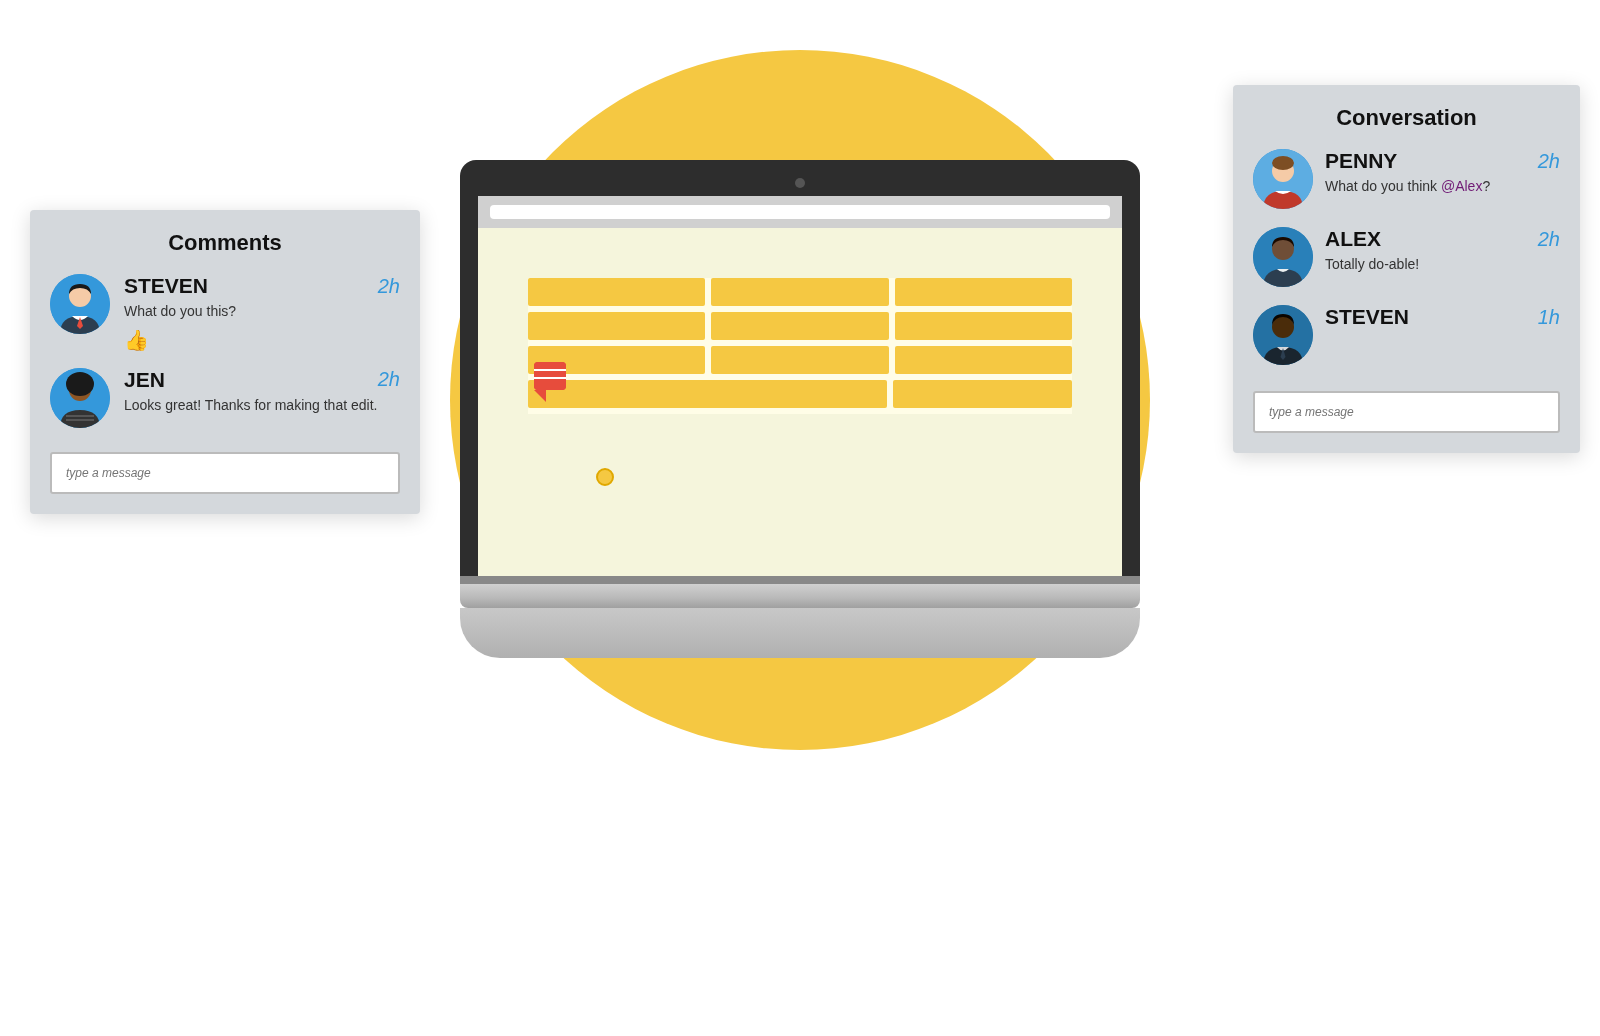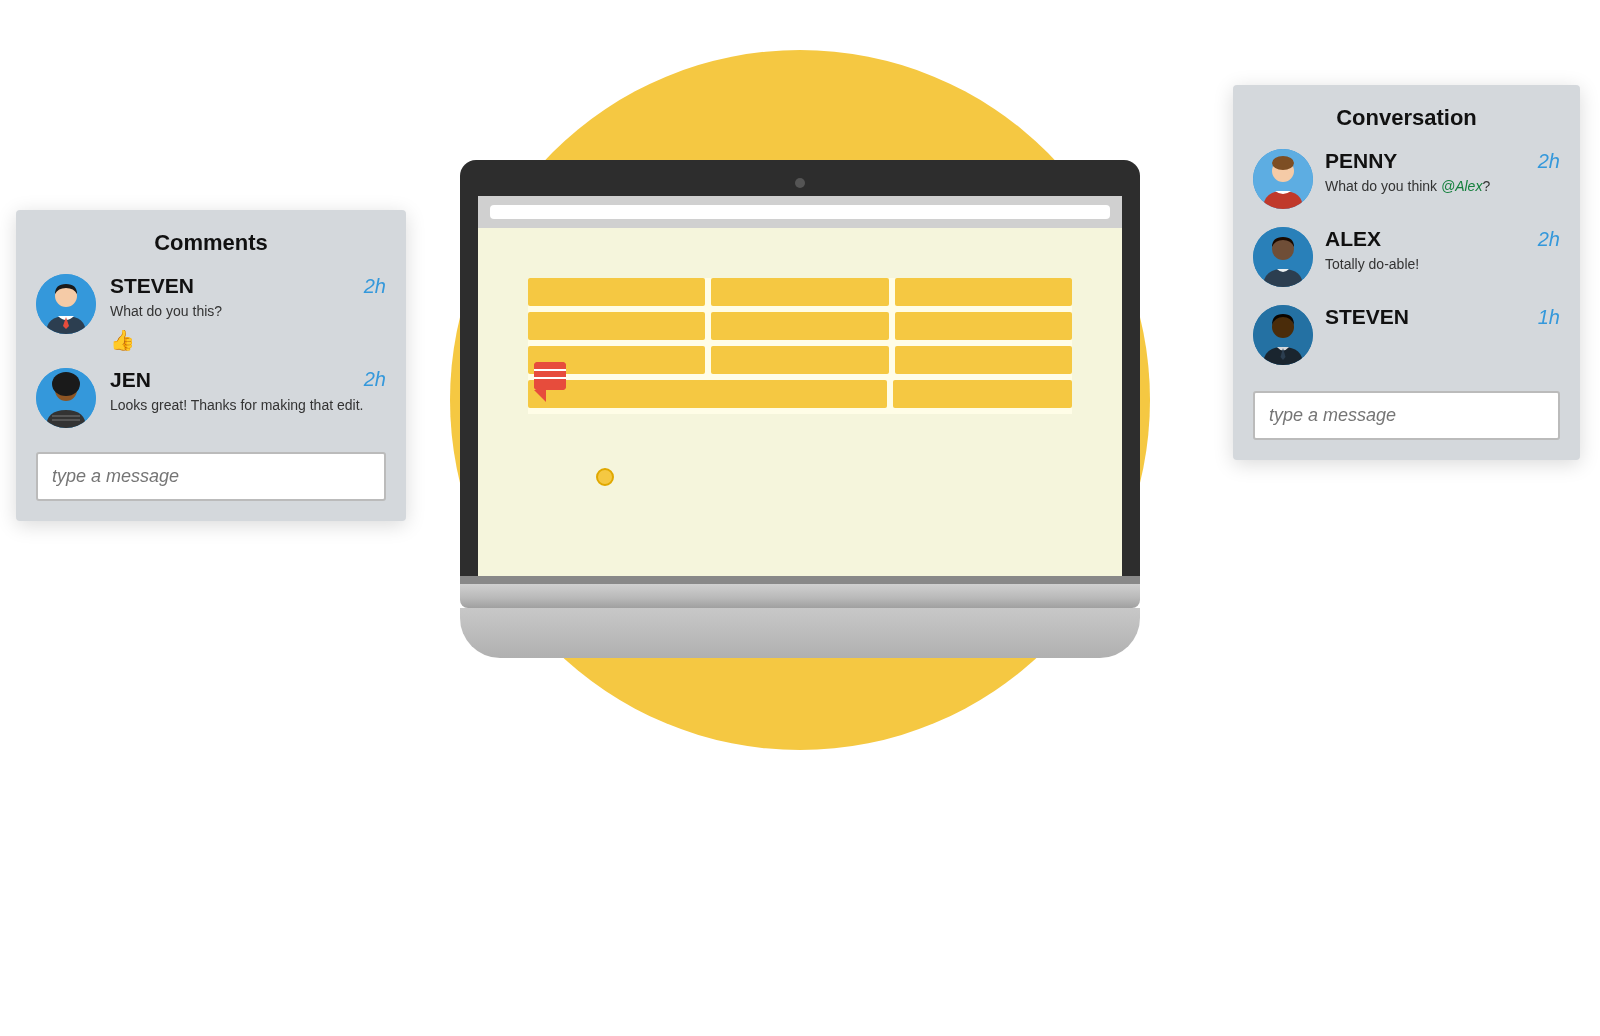--- a/index.html
+++ b/index.html
@@ -147,21 +147,21 @@
       background: linear-gradient(180deg, #c8c8c8 0%, #b0b0b0 100%);
       height: 50px;
       border-radius: 0 0 40px 40px;
       width: 680px;
     }
 
     
     .comments-panel {
       position: absolute;
       top: 210px;
-      left: 16px;
+      left: 30px;
       width: 390px;
       background: #d4d8dc;
       border-radius: 4px;
       padding: 20px;
       z-index: 20;
       box-shadow: 0 4px 20px rgba(0,0,0,0.15);
     }
 
     .panel-title {
       font-size: 22px;
@@ -230,21 +230,21 @@
       font-size: 20px;
       color: #3498db;
       margin-top: 6px;
     }
 
     .message-input {
       width: 100%;
       padding: 12px 14px;
       border: 2px solid #bbb;
       border-radius: 3px;
-      font-size: 18px;
+      font-size: 12px;
       font-style: italic;
       color: #555;
       background: #fff;
       margin-top: 8px;
       outline: none;
     }
 
     
     .conversation-panel {
       position: absolute;
@@ -271,22 +271,21 @@
 
     .avatar-alex {
       background: #2980b9;
     }
 
     .avatar-joseph {
       background: #2471a3;
     }
 
     .mention {
-      color: #15803d;
-      font-style: italic;
+      color: #701a75;
     }
   </style>
 </head>
 <body>
 
 <div class="yellow-circle"></div>
 
 <div class="laptop-wrapper">
   <div class="laptop-screen-bezel">
     <div class="laptop-camera-notch"></div>

